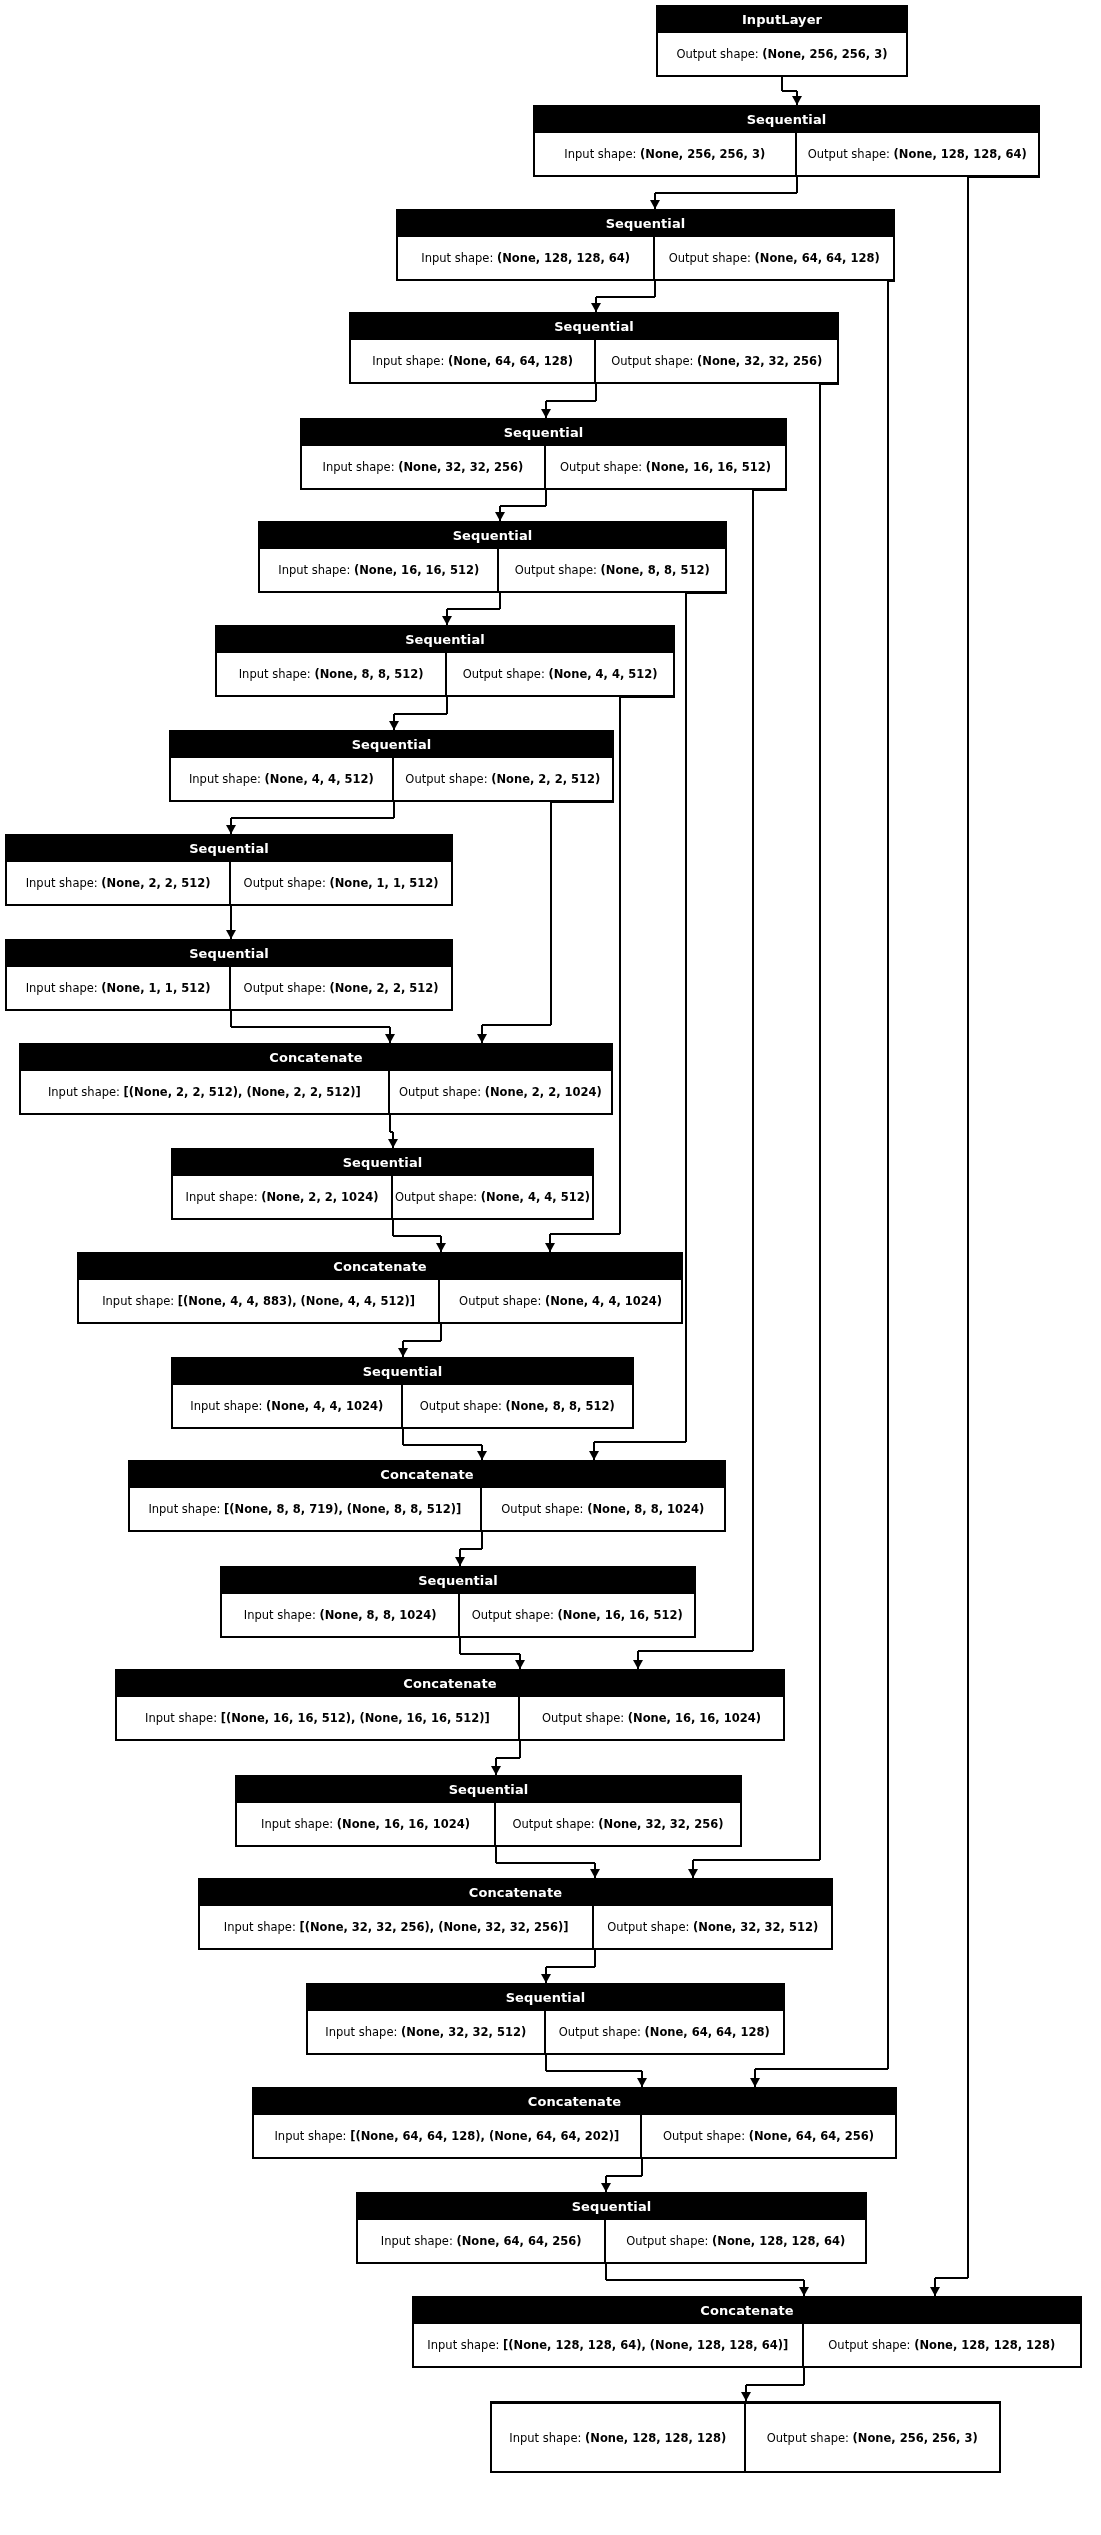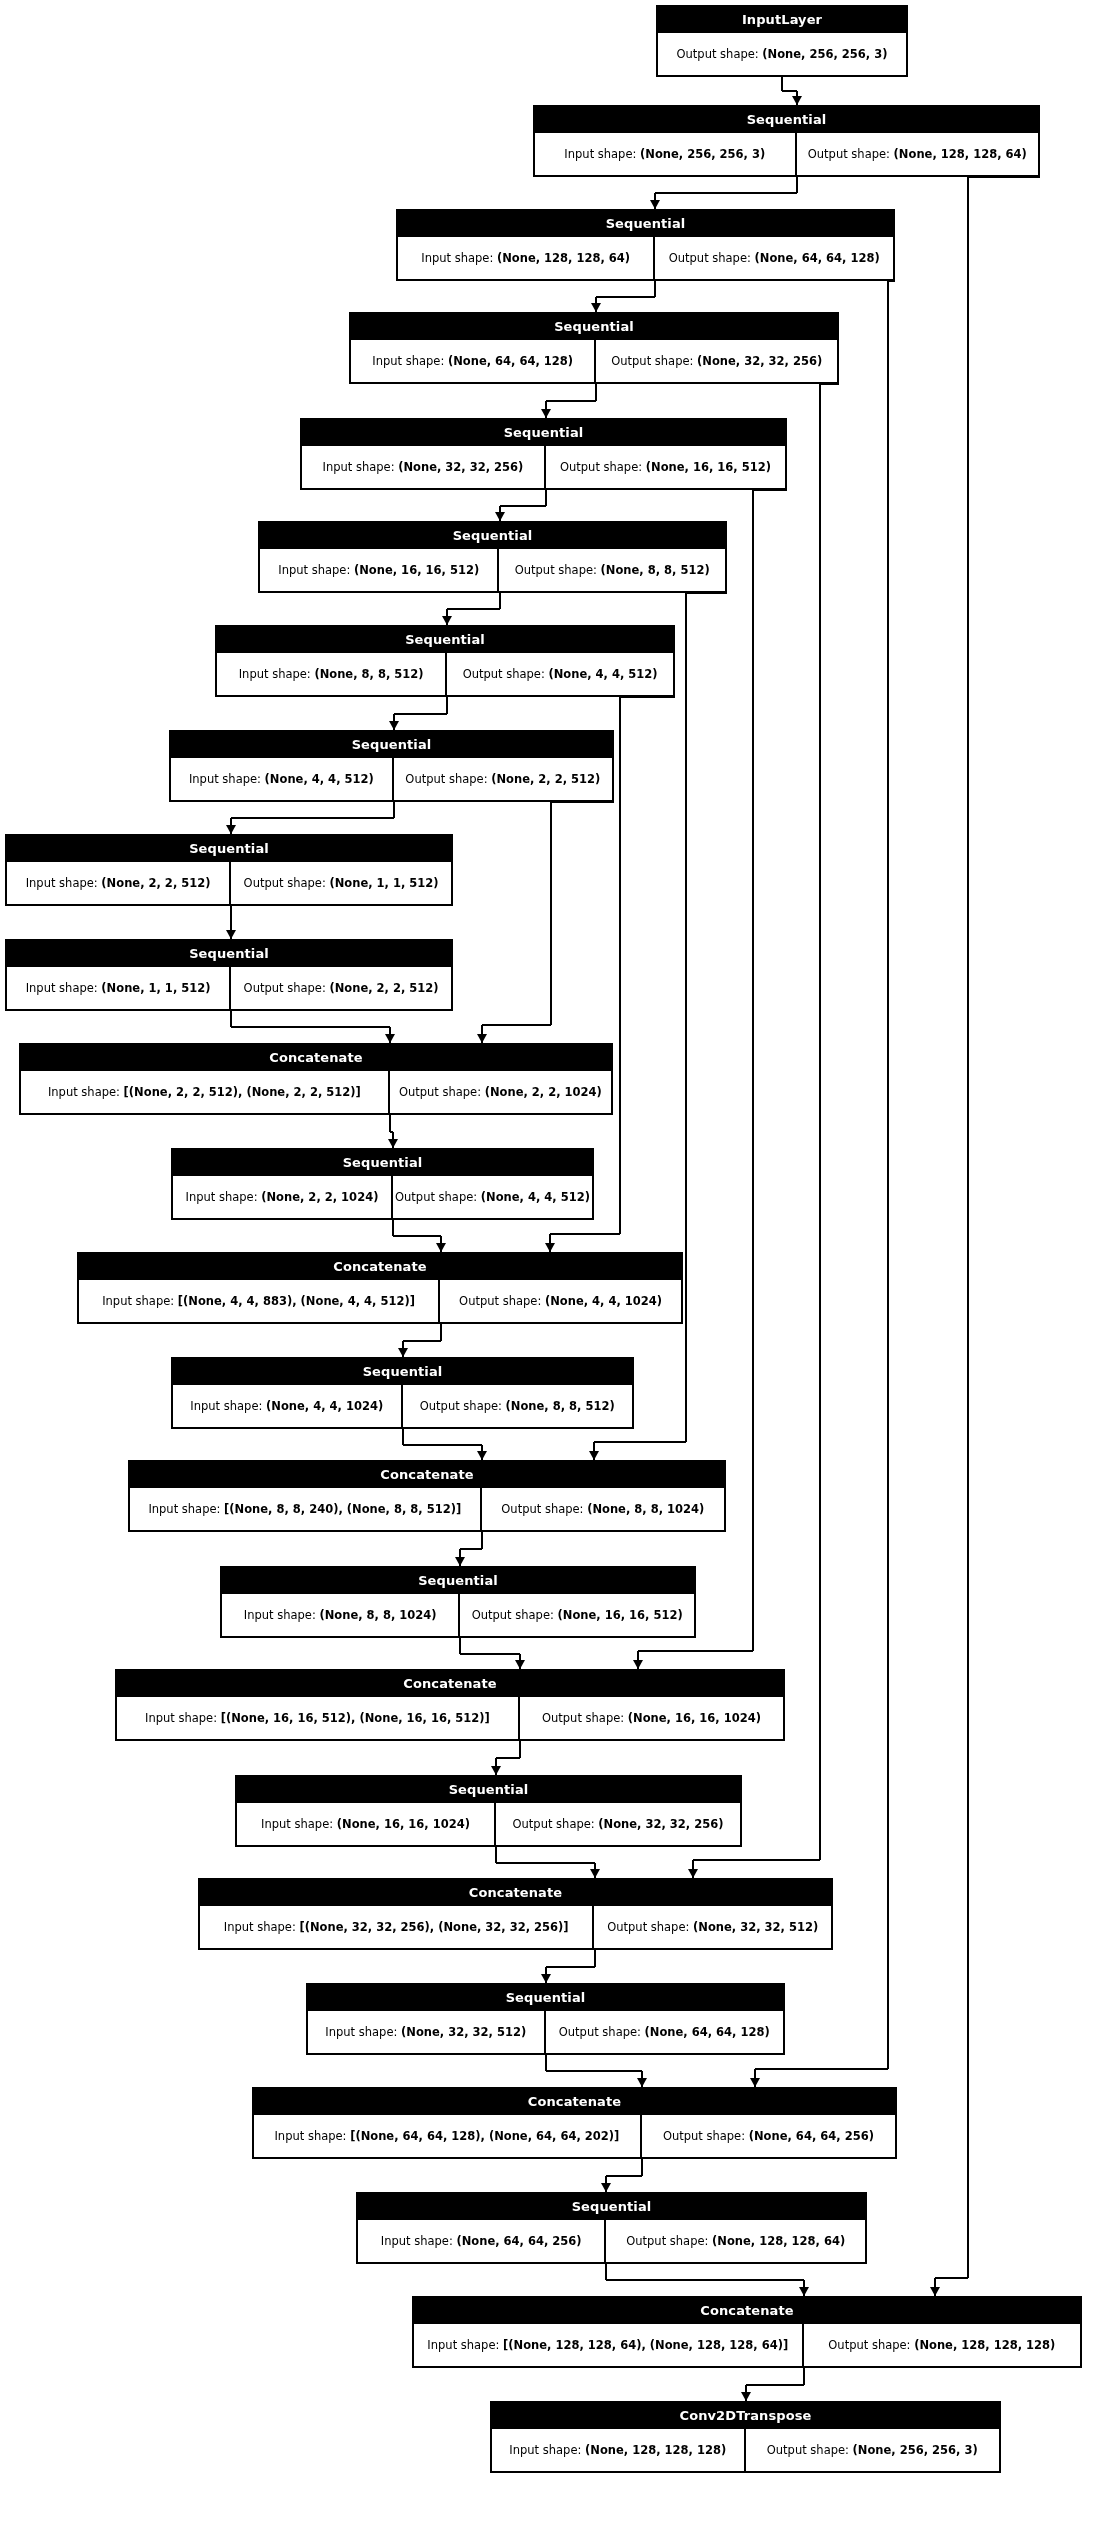--- a/index.html
+++ b/index.html
@@ -390,21 +390,21 @@
             <span class="lbl">Output shape:&nbsp;</span>
             <b>(None, 8, 8, 512)</b>
           </div>
         </div>
       </div>
       <div class="node" style="left: 128px; top: 1460px; width: 598px; height: 72px;">
         <div class="title">Concatenate</div>
         <div class="shapes">
           <div class="cell in" style="flex: 0 0 59.2%;">
             <span class="lbl">Input shape:&nbsp;</span>
-            <b>[(None, 8, 8, 240), (None, 8, 8, 512)]</b>
+            <b>[(None, 8, 8, 719), (None, 8, 8, 512)]</b>
           </div>
           <div class="cell out" style="flex: 0 0 40.8%;">
             <span class="lbl">Output shape:&nbsp;</span>
             <b>(None, 8, 8, 1024)</b>
           </div>
         </div>
       </div>
       <div class="node" style="left: 220px; top: 1566px; width: 476px; height: 72px;">
         <div class="title">Sequential</div>
         <div class="shapes">
@@ -503,21 +503,20 @@
             <span class="lbl">Input shape:&nbsp;</span>
             <b>[(None, 128, 128, 64), (None, 128, 128, 64)]</b>
           </div>
           <div class="cell out" style="flex: 0 0 41.5%;">
             <span class="lbl">Output shape:&nbsp;</span>
             <b>(None, 128, 128, 128)</b>
           </div>
         </div>
       </div>
       <div class="node" style="left: 490px; top: 2401px; width: 511px; height: 72px;">
-        <div class="title">Conv2DTranspose</div>
         <div class="shapes">
           <div class="cell in" style="flex: 0 0 50%;">
             <span class="lbl">Input shape:&nbsp;</span>
             <b>(None, 128, 128, 128)</b>
           </div>
           <div class="cell out" style="flex: 0 0 50%;">
             <span class="lbl">Output shape:&nbsp;</span>
             <b>(None, 256, 256, 3)</b>
           </div>
         </div>

